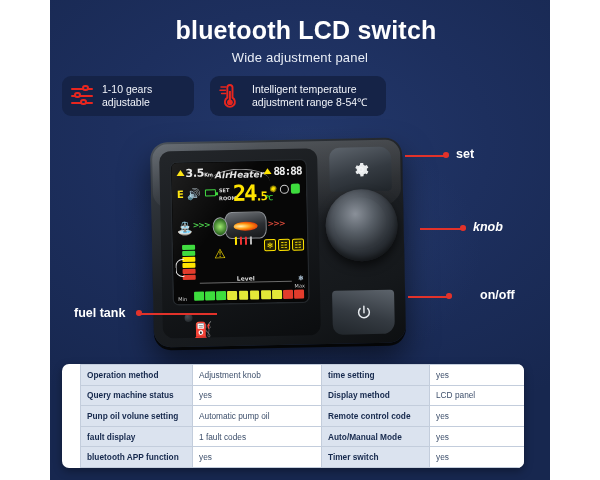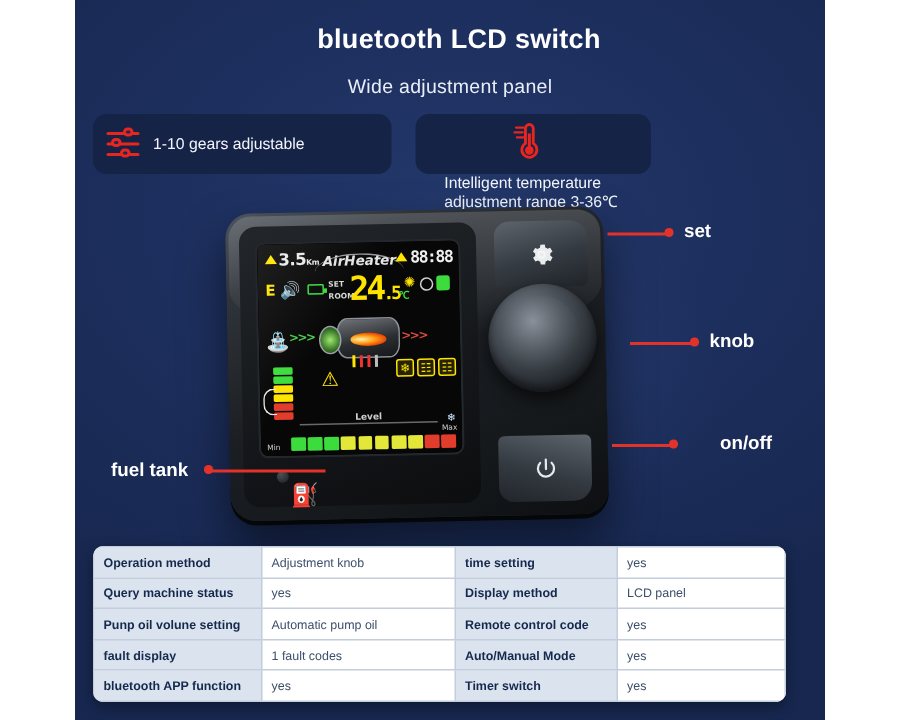--- a/index.html
+++ b/index.html
@@ -18,35 +18,35 @@
   }
   .panel::after{
     content:""; position:absolute; inset:0;
     background:radial-gradient(ellipse 260px 180px at 50% 52%, rgba(58,84,140,.30) 0%, rgba(30,48,95,0) 70%);
     pointer-events:none;
   }
 
   
   .title {
     position:absolute; left:0; right:0; top:16px; text-align:center;
-    color:#fff; font-size:18px; font-weight:bold; letter-spacing:.2px;padding-left:12px;
+    color:#fff; font-size:25px; font-weight:bold; letter-spacing:.2px;padding-left:12px;
   }
   .subtitle {
     position:absolute; left:0; right:0; top:50px; text-align:center;
     color:#e9eef7; font-size:13px; letter-spacing:.2px;
   }
 
   
   .badges { position:absolute; left:62px; top:76px; width:380px; height:40px; display:flex; gap:16px; }
   .badge {
     background:#152347; border-radius:9px; display:flex; align-items:center;
     padding:5px 12px 5px 9px; gap:9px;
   }
-  .badge.b1{ width:199px; }
-  .badge.b2{ width:157px;flex-direction:column; }
+  .badge.b1{ width:132px; }
+  .badge.b2{ width:176px; }
   .badge-text { color:#f2f5fb; font-size:10.5px; line-height:13px; }
 
   .ic-sliders{ width:22px; height:22px; position:relative; flex:none; }
   .ic-sliders i{ position:absolute; left:0; height:2.4px; width:22px; background:#e8261f; border-radius:2px; }
   .ic-sliders i:nth-child(1){ top:3px; }
   .ic-sliders i:nth-child(2){ top:10px; }
   .ic-sliders i:nth-child(3){ top:17px; }
   .ic-sliders b{ position:absolute; width:6.5px; height:6.5px; border-radius:50%;
     background:#1a2a52; border:2.2px solid #e8261f; }
   .ic-sliders b:nth-child(4){ top:-0.5px; left:11px; }
@@ -202,21 +202,21 @@
   .callout{ position:absolute; color:#ffffff; font-size:12.5px; font-weight:bold; }
   .cline{ position:absolute; height:1.6px; background:#e2322a; }
   .cdot{ position:absolute; width:5.5px; height:5.5px; border-radius:50%; background:#e2322a; }
 
   
   .tablewrap{
     position:absolute; left:62px; top:364px; width:462px; height:104px;
     background:#fff; border-radius:7px; overflow:hidden;
     box-shadow:0 3px 9px rgba(0,0,0,.35);
   }
-  table{ width:100%; height:100%; border-collapse:collapse; }
+  table{ width:100%; height:100%; border-collapse:collapse;margin-left:18px; }
   td{ font-size:8.3px; padding:0 6px; border:1px solid #c3cddc; white-space:nowrap; }
   td.k{ background:#dbe3ef; color:#16294d; font-weight:bold; }
   td.v{ background:#fff; color:#3d4f6b; }
   td.k1{ width:112px; } td.v1{ width:129px; }
   td.k2{ width:108px; } td.v2{ width:auto; }
 </style>
 </head>
 <body>
 
 <div class="canvas">
@@ -241,21 +241,21 @@
       <span class="ic-thermo">
         <svg viewBox="0 0 24 26">
           <path d="M13.5 14.6V4.6a2.6 2.6 0 1 0-5.2 0v10a5 5 0 1 0 5.2 0z" fill="none" stroke="#e8261f" stroke-width="1.9"></path>
           <circle cx="10.9" cy="19.3" r="2.9" fill="#e8261f"></circle>
           <rect x="9.9" y="8" width="2" height="9" fill="#e8261f"></rect>
           <path d="M2 4h5M1 7.3h5.4M2.6 10.6h4.2" stroke="#e8261f" stroke-width="1.5" stroke-linecap="round"></path>
         </svg>
       </span>
       <span class="badge-text">
         <span>Intelligent temperature</span><br>
-        <span>adjustment range 3-36℃</span>
+        <span>adjustment range 8-54℃</span>
       </span>
     </div>
   </div>
 
   <div class="device">
     <div class="dev-body"></div>
 
     <div class="dev-left">
       <div class="bezel">
         <div class="lcd">
@@ -357,21 +357,21 @@
       </div>
     </div>
   </div>
 
   <div class="cline" style="left:405px; top:155px; width:40px;"></div>
   <div class="cdot" style="left:443px; top:152px;"></div>
   <div class="callout" style="left:456px; top:147px;">set</div>
 
   <div class="cline" style="left:420px; top:228px; width:42px;"></div>
   <div class="cdot" style="left:460px; top:225px;"></div>
-  <div class="callout" style="left:473px; top:220px;">knob</div>
+  <div class="callout" style="left:473px; top:220px;font-style:italic;">knob</div>
 
   <div class="cline" style="left:408px; top:296px; width:40px;"></div>
   <div class="cdot" style="left:446px; top:293px;"></div>
   <div class="callout" style="left:480px; top:288px;">on/off</div>
 
   <div class="cline" style="left:141px; top:313px; width:76px;"></div>
   <div class="cdot" style="left:136px; top:310px;"></div>
   <div class="callout" style="left:74px; top:306px;">fuel tank</div>
 
   <div class="tablewrap">

